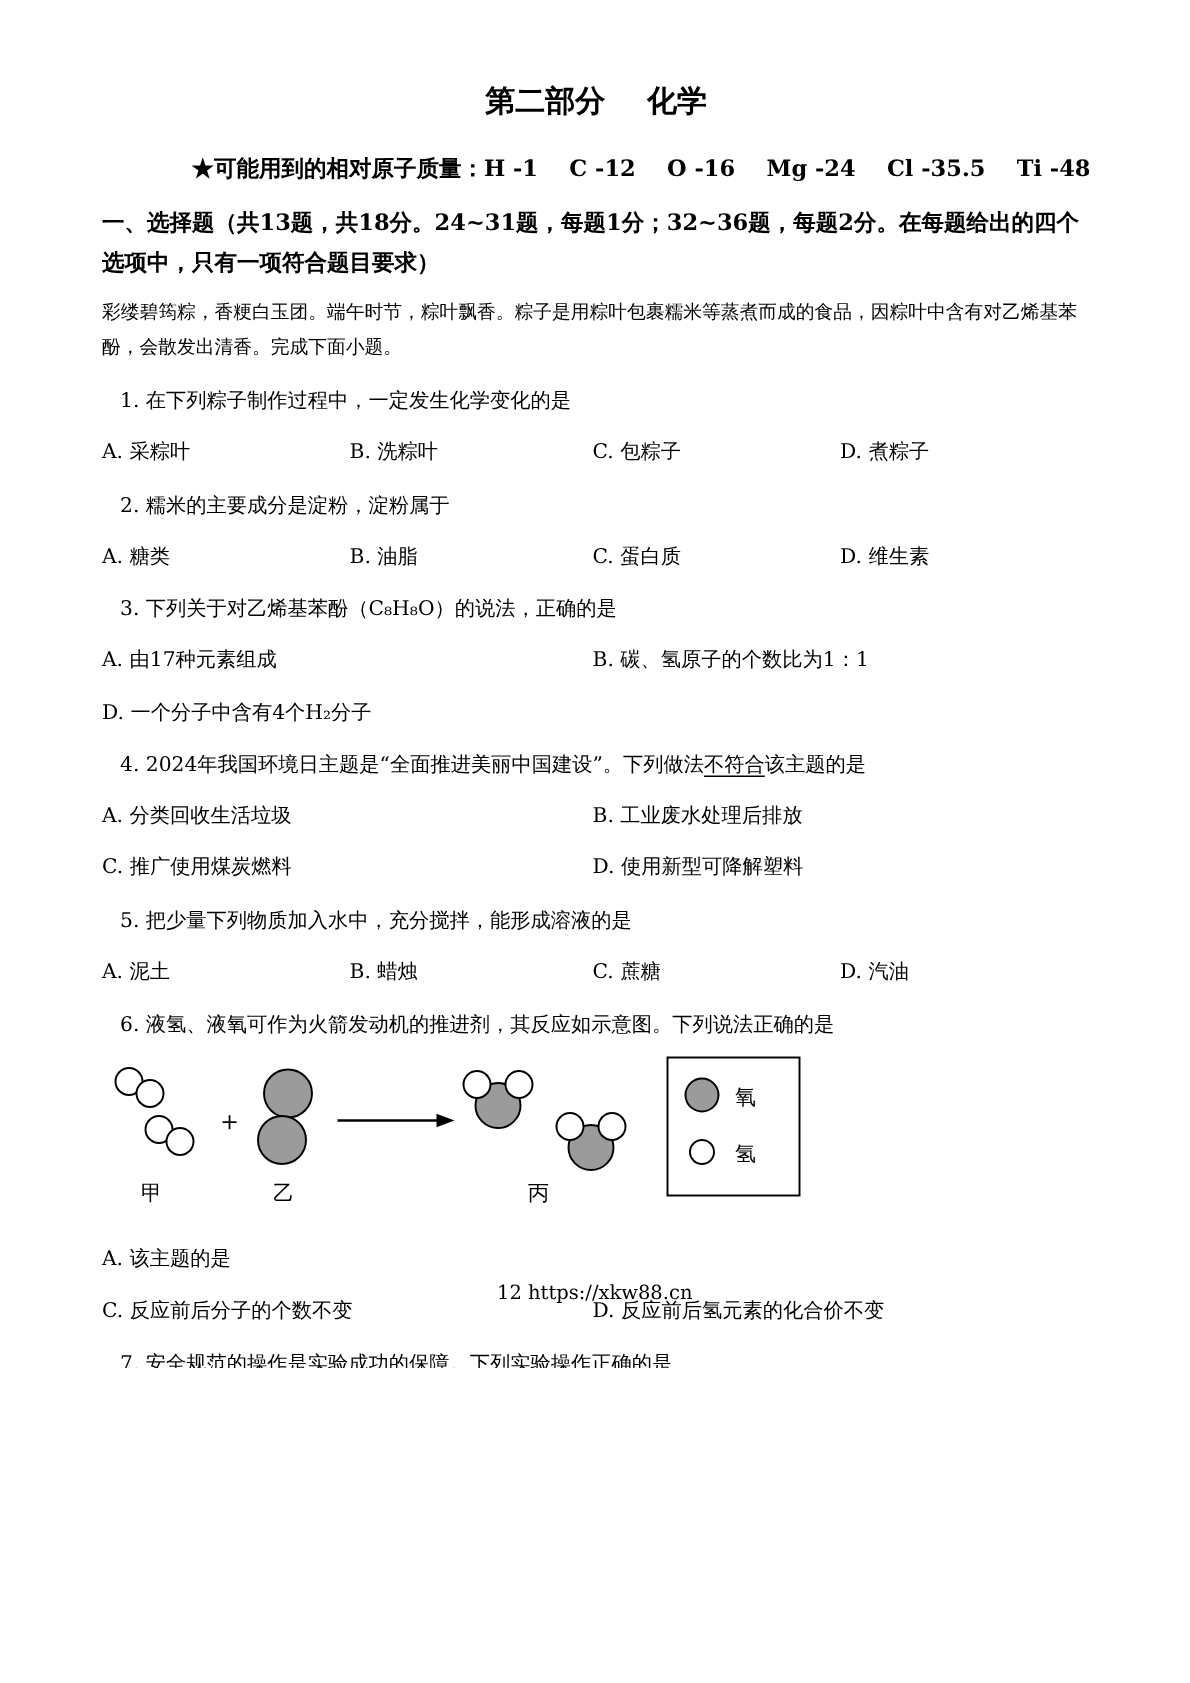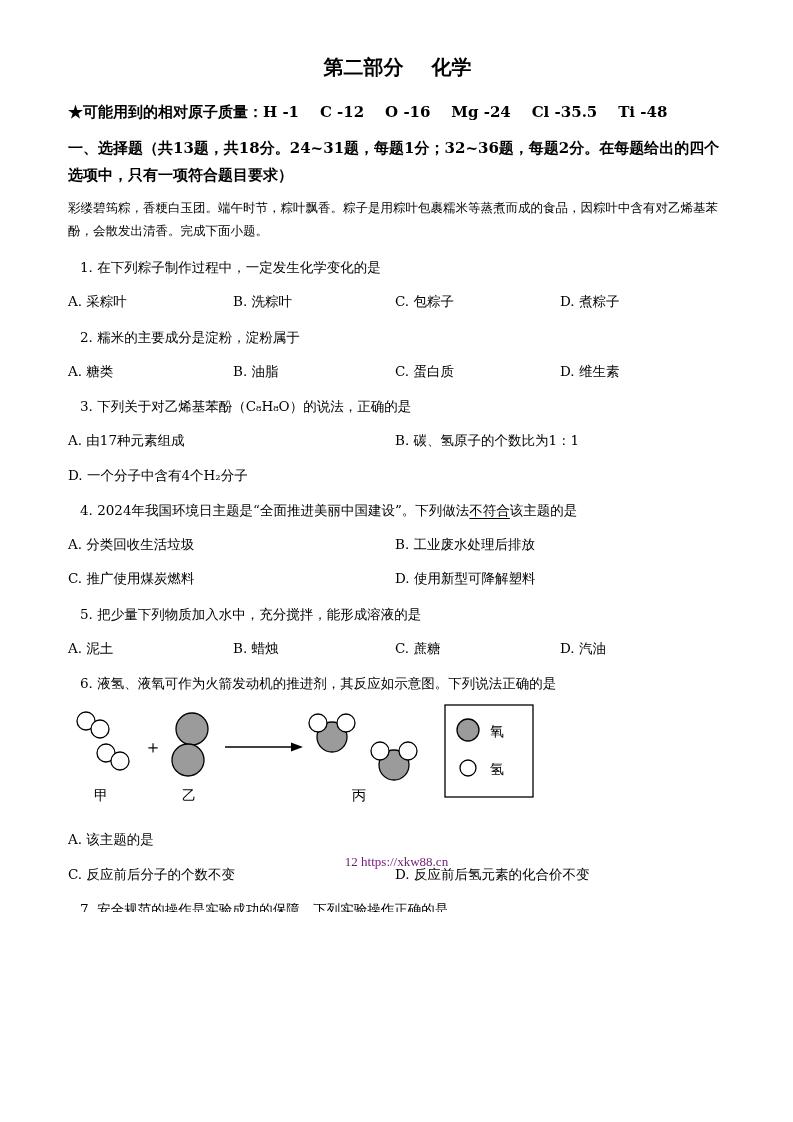--- a/index.html
+++ b/index.html
@@ -1,33 +1,33 @@
 <!DOCTYPE html>
 <html><head>
 <meta charset="utf-8">
 <style>
   html,body{margin:0;padding:0;background:#ffffff;}
   .page{position:relative;width:793px;height:912px;margin:0 auto;background:#fff;color:#000;
         font-family:"DejaVu Serif","Liberation Serif",serif;overflow:hidden;}
   .content{padding:54px 66px 0 68px;}
   .title{text-align:center;font-size:20px;font-weight:bold;margin:0 0 22px 0;white-space:pre-wrap;}
-  .masses{font-size:15px;font-weight:bold;margin:0 0 13px 0;white-space:pre-wrap;}
+  .masses{font-size:15px;font-weight:bold;margin:0 0 13px 0;white-space:pre-wrap;text-align:right;}
   .section{font-size:15px;font-weight:bold;line-height:1.8;margin:0 0 8px 0;}
   .intro{font-size:12.5px;line-height:1.8;margin:0 0 6px 0;}
   .qtext{font-size:13.5px;line-height:1.5;margin:15px 0 0 12px;}
   .optrow{font-size:13.5px;line-height:1.5;margin:14px 0 0 0;}
   .cols4{display:grid;grid-template-columns:165px 162px 165px auto;}
   .cols2{display:grid;grid-template-columns:327px auto;}
   .emph{text-decoration:underline;text-underline-offset:3px;}
   .diagram-wrap{margin:10px 0 2px 2px;}
   svg text{font-family:"DejaVu Serif","Liberation Serif",serif;fill:#000;}
   .q7row{display:grid;grid-template-columns:327px auto;margin-top:8px;}
   .q7cell{display:flex;align-items:center;gap:16px;}
   .q7label{font-size:13.5px;white-space:nowrap;}
-  .footer{position:absolute;left:0;right:0;bottom:42px;text-align:center;font-size:13px;color:#701a75;font-family:Liberation Serif, serif;}
+  .footer{position:absolute;left:0;right:0;bottom:42px;text-align:center;font-size:13px;color:#000000;}
 </style>
 </head>
 <body>
 
 <div class="page">
   <div class="content">
 
     <h1 class="title">第二部分    化学</h1>
 
     <p class="masses">★可能用到的相对原子质量：H -1    C -12    O -16    Mg -24    Cl -35.5    Ti -48</p>

